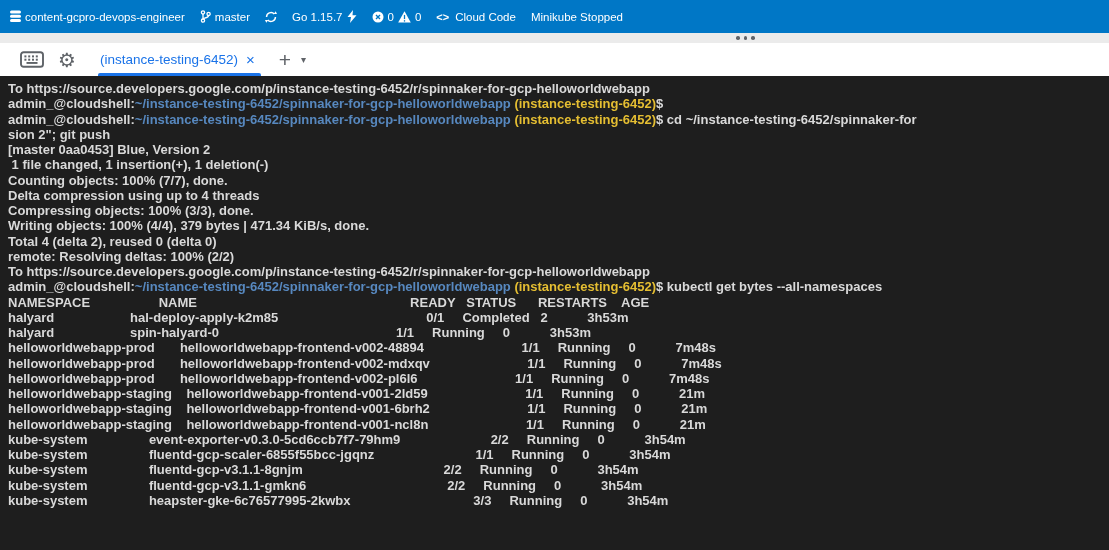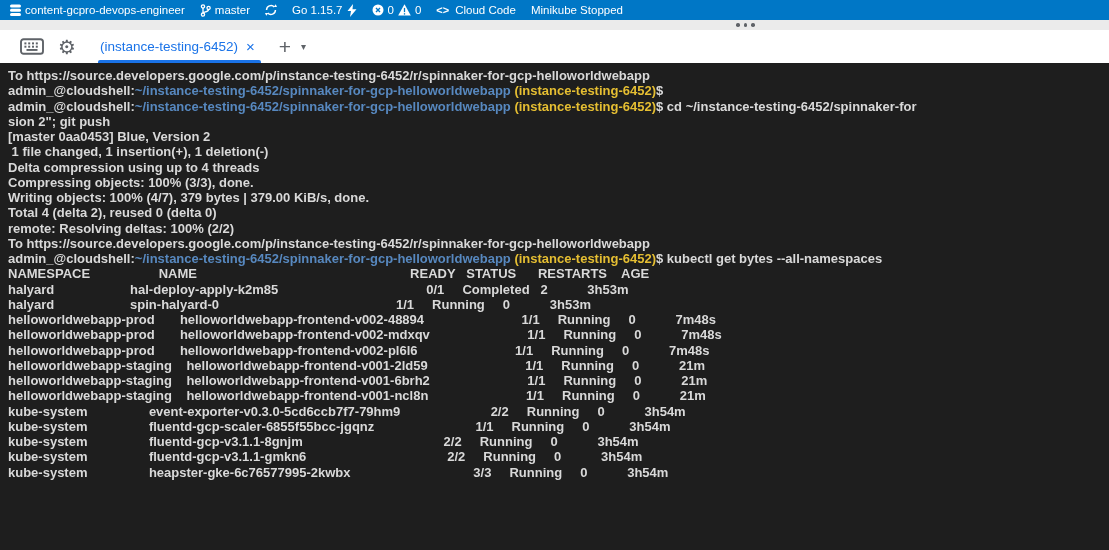--- a/index.html
+++ b/index.html
@@ -1,21 +1,21 @@
 <!DOCTYPE html>
 <html><head>
 <meta charset="utf-8">
 <style>
   * { margin:0; padding:0; box-sizing:border-box; }
   html,body { width:1109px; height:550px; overflow:hidden; background:#1e1e1e; }
   body { font-family:"Liberation Sans", sans-serif; position:relative; }
 
   
   .statusbar {
-    height:20px; background:#0077c6; color:#fff;
+    height:33px; background:#0077c6; color:#fff;
     display:flex; align-items:center; padding-left:10px;
     font-size:11.5px; white-space:nowrap;
   }
   .sb-item { display:flex; align-items:center; gap:4px; margin-right:15px; cursor:pointer; }
   .sb-item svg { display:block; }
   .sb-chevrons { font-weight:bold; font-size:11px; letter-spacing:0px; margin-right:2px; }
 
   
   .panel-handle {
     height:10px; background:#ebebeb; position:relative;
@@ -172,23 +172,24 @@
 </div>
 
 <div class="terminal">
   <div id="term-out">
       <div class="tline"><span class="seg-fg">To https://source.developers.google.com/p/instance-testing-6452/r/spinnaker-for-gcp-helloworldwebapp</span></div>
       <div class="tline"><span class="seg-fg">admin_@cloudshell:</span><span class="seg-path">~/instance-testing-6452/spinnaker-for-gcp-helloworldwebapp</span><span class="seg-fg"> </span><span class="seg-proj">(instance-testing-6452)</span><span class="seg-fg">$ </span></div>
       <div class="tline"><span class="seg-fg">admin_@cloudshell:</span><span class="seg-path">~/instance-testing-6452/spinnaker-for-gcp-helloworldwebapp</span><span class="seg-fg"> </span><span class="seg-proj">(instance-testing-6452)</span><span class="seg-fg">$ cd ~/instance-testing-6452/spinnaker-for</span></div>
       <div class="tline"><span class="seg-fg">sion 2"; git push</span></div>
       <div class="tline"><span class="seg-fg">[master 0aa0453] Blue, Version 2</span></div>
       <div class="tline"><span class="seg-fg"> 1 file changed, 1 insertion(+), 1 deletion(-)</span></div>
+      <div class="tline"><span class="seg-fg">Counting objects: 100% (7/7), done.</span></div>
       <div class="tline"><span class="seg-fg">Delta compression using up to 4 threads</span></div>
       <div class="tline"><span class="seg-fg">Compressing objects: 100% (3/3), done.</span></div>
-      <div class="tline"><span class="seg-fg">Writing objects: 100% (4/7), 379 bytes | 379.00 KiB/s, done.</span></div>
+      <div class="tline"><span class="seg-fg">Writing objects: 100% (4/4), 379 bytes | 471.34 KiB/s, done.</span></div>
       <div class="tline"><span class="seg-fg">Total 4 (delta 2), reused 0 (delta 0)</span></div>
       <div class="tline"><span class="seg-fg">remote: Resolving deltas: 100% (2/2)</span></div>
       <div class="tline"><span class="seg-fg">To https://source.developers.google.com/p/instance-testing-6452/r/spinnaker-for-gcp-helloworldwebapp</span></div>
       <div class="tline"><span class="seg-fg">admin_@cloudshell:</span><span class="seg-path">~/instance-testing-6452/spinnaker-for-gcp-helloworldwebapp</span><span class="seg-fg"> </span><span class="seg-proj">(instance-testing-6452)</span><span class="seg-fg">$ kubectl get bytes --all-namespaces</span></div>
       <div class="tline"><span class="seg-fg">NAMESPACE                   NAME                                                           READY   STATUS      RESTARTS    AGE</span></div>
       <div class="tline"><span class="seg-fg">halyard                     hal-deploy-apply-k2m85                                         0/1     Completed   2           3h53m</span></div>
       <div class="tline"><span class="seg-fg">halyard                     spin-halyard-0                                                 1/1     Running     0           3h53m</span></div>
       <div class="tline"><span class="seg-fg">helloworldwebapp-prod       helloworldwebapp-frontend-v002-48894                           1/1     Running     0           7m48s</span></div>
       <div class="tline"><span class="seg-fg">helloworldwebapp-prod       helloworldwebapp-frontend-v002-mdxqv                           1/1     Running     0           7m48s</span></div>
       <div class="tline"><span class="seg-fg">helloworldwebapp-prod       helloworldwebapp-frontend-v002-pl6l6                           1/1     Running     0           7m48s</span></div>

